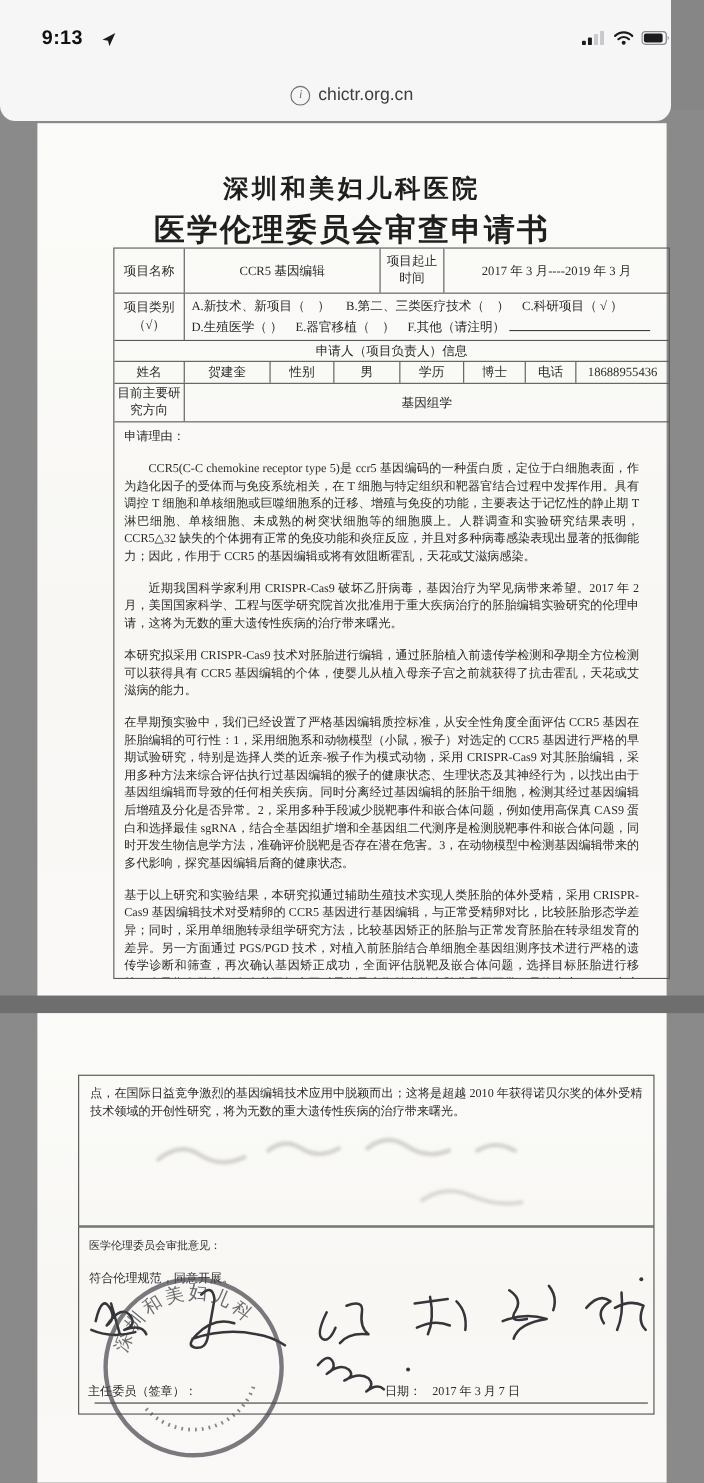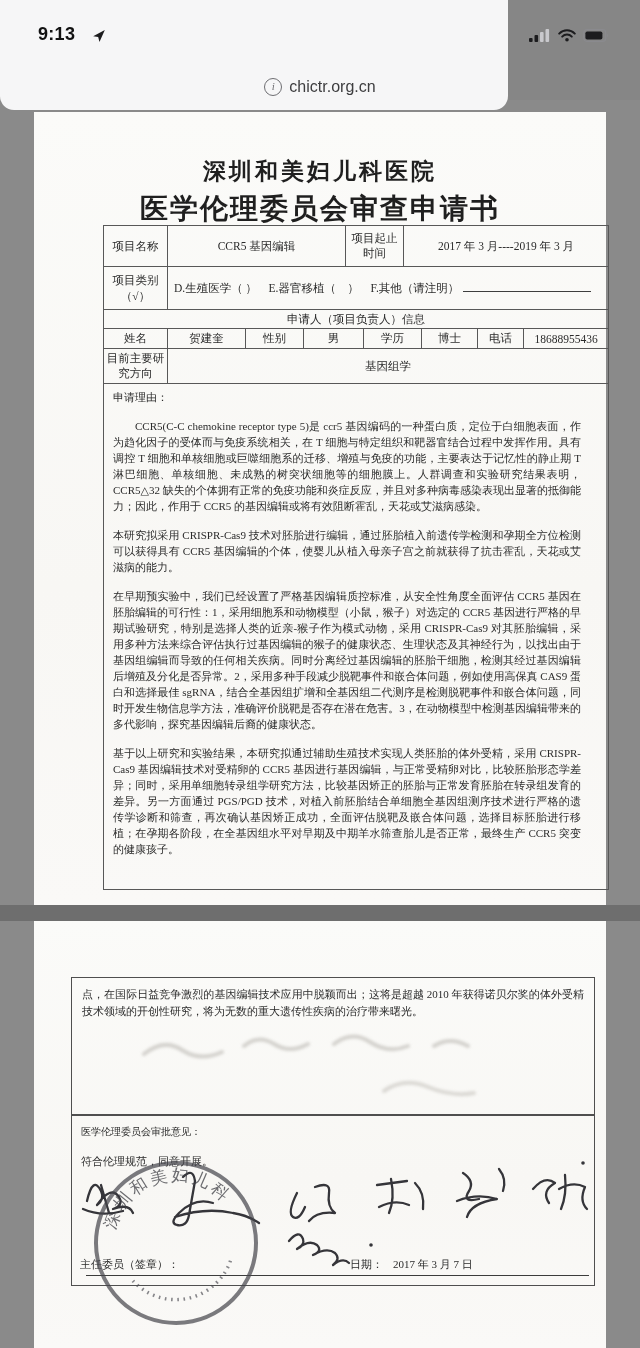--- a/index.html
+++ b/index.html
@@ -4,21 +4,21 @@
 <style>
   html,body{margin:0;padding:0;}
   body{
     width:640px;height:1348px;position:relative;overflow:hidden;
     background:#868686;
     font-family:"Liberation Sans","DejaVu Sans",sans-serif;
     -webkit-font-smoothing:antialiased;
   }
   
   .top-chrome{
-    position:absolute;top:0;left:0;width:508px;height:110px;
+    position:absolute;top:0;left:0;width:610px;height:110px;
     background:#f6f6f7;z-index:5;border-radius:0 0 14px 14px;
   }
   .status-bar{position:absolute;top:22px;left:0;width:640px;height:30px;}
   .time{position:absolute;left:38px;top:2px;font-size:18px;font-weight:bold;color:#111;letter-spacing:.3px;}
   .loc{position:absolute;left:92px;top:7px;}
   .right-icons{position:absolute;right:30px;top:6px;display:flex;align-items:center;gap:7px;}
   .url-bar{
     position:absolute;top:70px;left:0;width:640px;height:34px;
     display:flex;align-items:center;justify-content:center;gap:7px;
     color:#3d3d3f;font-size:16px;
@@ -129,20 +129,21 @@
         <div class="fcell" style="width:58px;line-height:15px;">项目起止时间</div>
         <div class="fcell" style="flex:1;">2017 年 3 月----2019 年 3 月</div>
       </div>
 
       <div class="frow rB">
         <div class="fcell" style="width:64px;flex-direction:column;line-height:16px;">
           <span>项目类别</span>
           <span>（√）</span>
         </div>
         <div class="fcell cat-cell" style="flex:1;">
+          <span>A.新技术、新项目（　）　 B.第二、三类医疗技术（　）　C.科研项目（ √ ）</span>
           <span><span>D.生殖医学（ ）　E.器官移植（　）　F.其他（请注明）</span><span class="blank-line"></span></span>
         </div>
       </div>
 
       <div class="frow rC">
         <div class="fcell" style="flex:1;">申请人（项目负责人）信息</div>
       </div>
 
       <div class="frow rD">
         <div class="fcell" style="width:64px;">姓名</div>
@@ -156,20 +157,21 @@
       </div>
 
       <div class="frow rE">
         <div class="fcell" style="width:64px;line-height:15px;">目前主要研究方向</div>
         <div class="fcell" style="flex:1;">基因组学</div>
       </div>
 
       <div class="reason">
         <p class="gap">申请理由：</p>
         <p class="indent gap">CCR5(C-C chemokine receptor type 5)是 ccr5 基因编码的一种蛋白质，定位于白细胞表面，作为趋化因子的受体而与免疫系统相关，在 T 细胞与特定组织和靶器官结合过程中发挥作用。具有调控 T 细胞和单核细胞或巨噬细胞系的迁移、增殖与免疫的功能，主要表达于记忆性的静止期 T 淋巴细胞、单核细胞、未成熟的树突状细胞等的细胞膜上。人群调查和实验研究结果表明，CCR5△32 缺失的个体拥有正常的免疫功能和炎症反应，并且对多种病毒感染表现出显著的抵御能力；因此，作用于 CCR5 的基因编辑或将有效阻断霍乱，天花或艾滋病感染。</p>
+        <p class="indent gap">近期我国科学家利用 CRISPR-Cas9 破坏乙肝病毒，基因治疗为罕见病带来希望。2017 年 2 月，美国国家科学、工程与医学研究院首次批准用于重大疾病治疗的胚胎编辑实验研究的伦理申请，这将为无数的重大遗传性疾病的治疗带来曙光。</p>
         <p class="gap">本研究拟采用 CRISPR-Cas9 技术对胚胎进行编辑，通过胚胎植入前遗传学检测和孕期全方位检测可以获得具有 CCR5 基因编辑的个体，使婴儿从植入母亲子宫之前就获得了抗击霍乱，天花或艾滋病的能力。</p>
         <p class="gap">在早期预实验中，我们已经设置了严格基因编辑质控标准，从安全性角度全面评估 CCR5 基因在胚胎编辑的可行性：1，采用细胞系和动物模型（小鼠，猴子）对选定的 CCR5 基因进行严格的早期试验研究，特别是选择人类的近亲-猴子作为模式动物，采用 CRISPR-Cas9 对其胚胎编辑，采用多种方法来综合评估执行过基因编辑的猴子的健康状态、生理状态及其神经行为，以找出由于基因组编辑而导致的任何相关疾病。同时分离经过基因编辑的胚胎干细胞，检测其经过基因编辑后增殖及分化是否异常。2，采用多种手段减少脱靶事件和嵌合体问题，例如使用高保真 CAS9 蛋白和选择最佳 sgRNA，结合全基因组扩增和全基因组二代测序是检测脱靶事件和嵌合体问题，同时开发生物信息学方法，准确评价脱靶是否存在潜在危害。3，在动物模型中检测基因编辑带来的多代影响，探究基因编辑后裔的健康状态。</p>
         <p class="gap">基于以上研究和实验结果，本研究拟通过辅助生殖技术实现人类胚胎的体外受精，采用 CRISPR-Cas9 基因编辑技术对受精卵的 CCR5 基因进行基因编辑，与正常受精卵对比，比较胚胎形态学差异；同时，采用单细胞转录组学研究方法，比较基因矫正的胚胎与正常发育胚胎在转录组发育的差异。另一方面通过 PGS/PGD 技术，对植入前胚胎结合单细胞全基因组测序技术进行严格的遗传学诊断和筛查，再次确认基因矫正成功，全面评估脱靶及嵌合体问题，选择目标胚胎进行移植；在孕期各阶段，在全基因组水平对早期及中期羊水筛查胎儿是否正常，最终生产 CCR5 突变的健康孩子。</p>
 
       </div>
     </div>
   </div>
 
   <div class="page-gap"></div>
 

